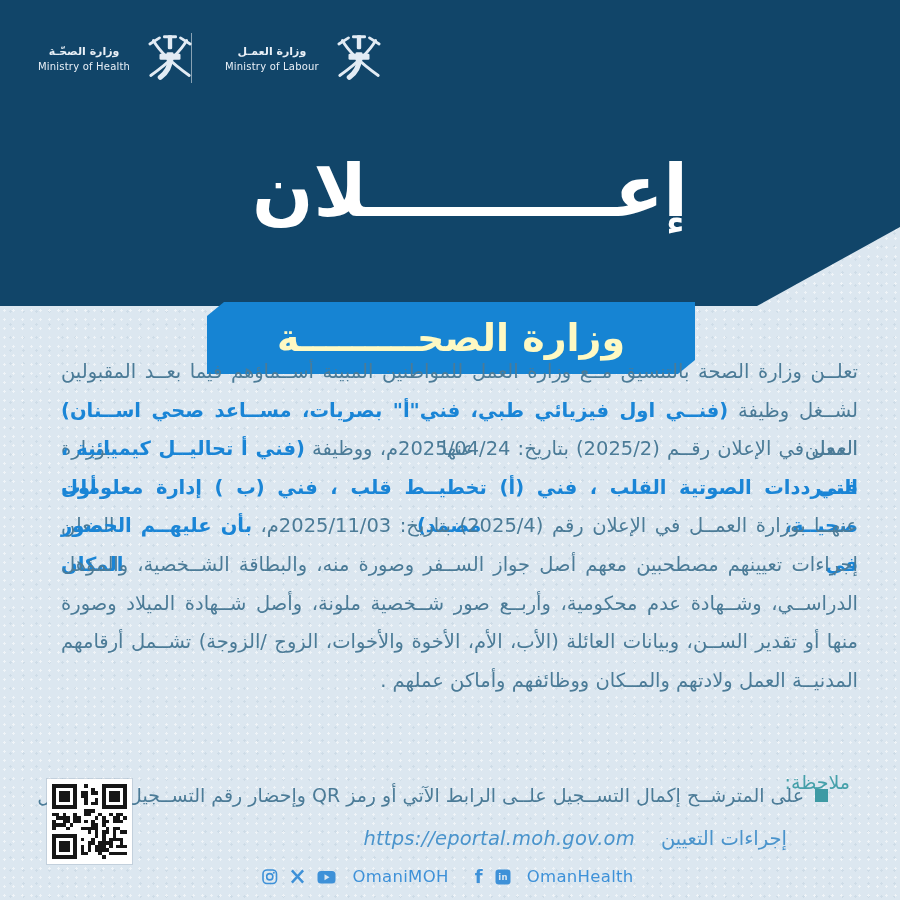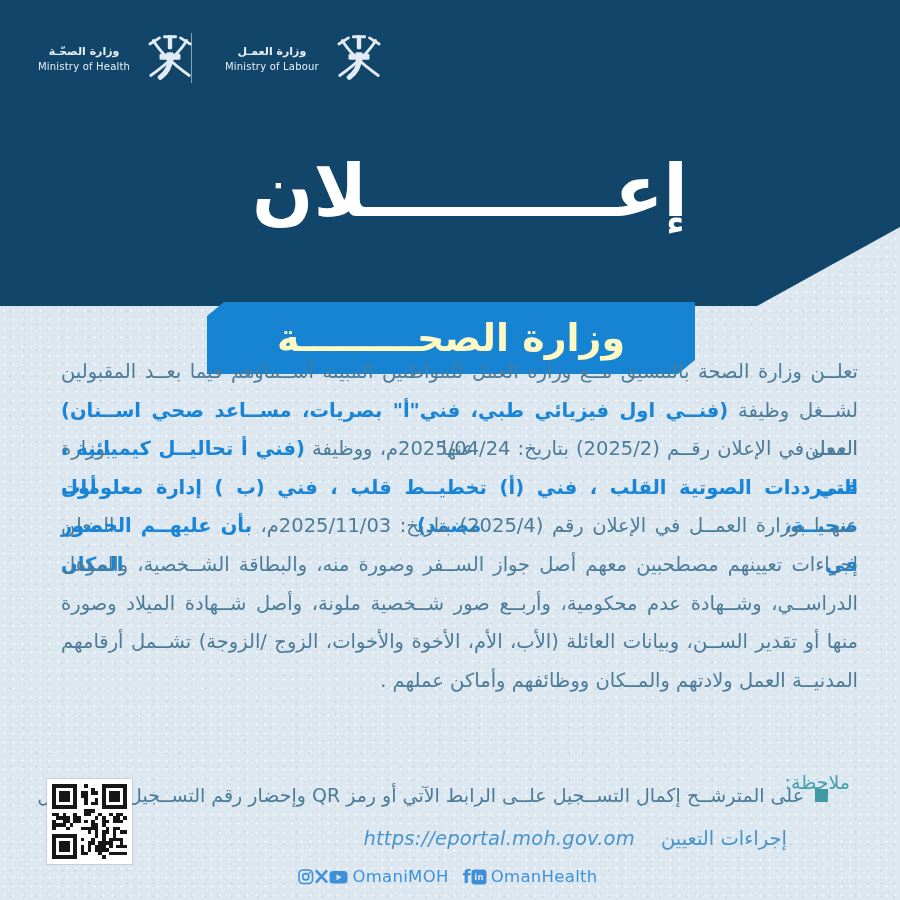--- a/index.html
+++ b/index.html
@@ -85,21 +85,21 @@
   
   .qr {
     position:absolute; left:47px; top:779px; width:85px; height:85px;
     background:#ffffff; padding:5px; box-shadow:0 0 0 1px rgba(120,140,160,.25);
   }
   .qr svg { width:100%; height:100%; display:block; }
 
   
   .footer {
     position:absolute; left:0; right:0; bottom:14px;
-    display:flex; align-items:center; justify-content:center; gap:0;
+    display:flex; align-items:center; justify-content:center; gap:12px;
     color:#3e91d8; font-size:16.5px; letter-spacing:.3px;
   }
   .footer .handle { margin:0 4px; }
   .footer svg { display:block; }
   .footer .grp2 { margin-left:10px; }
   .fb-f { font-size:18px; font-weight:bold; line-height:16px; }
 </style>
 </head>
 <body>
 

